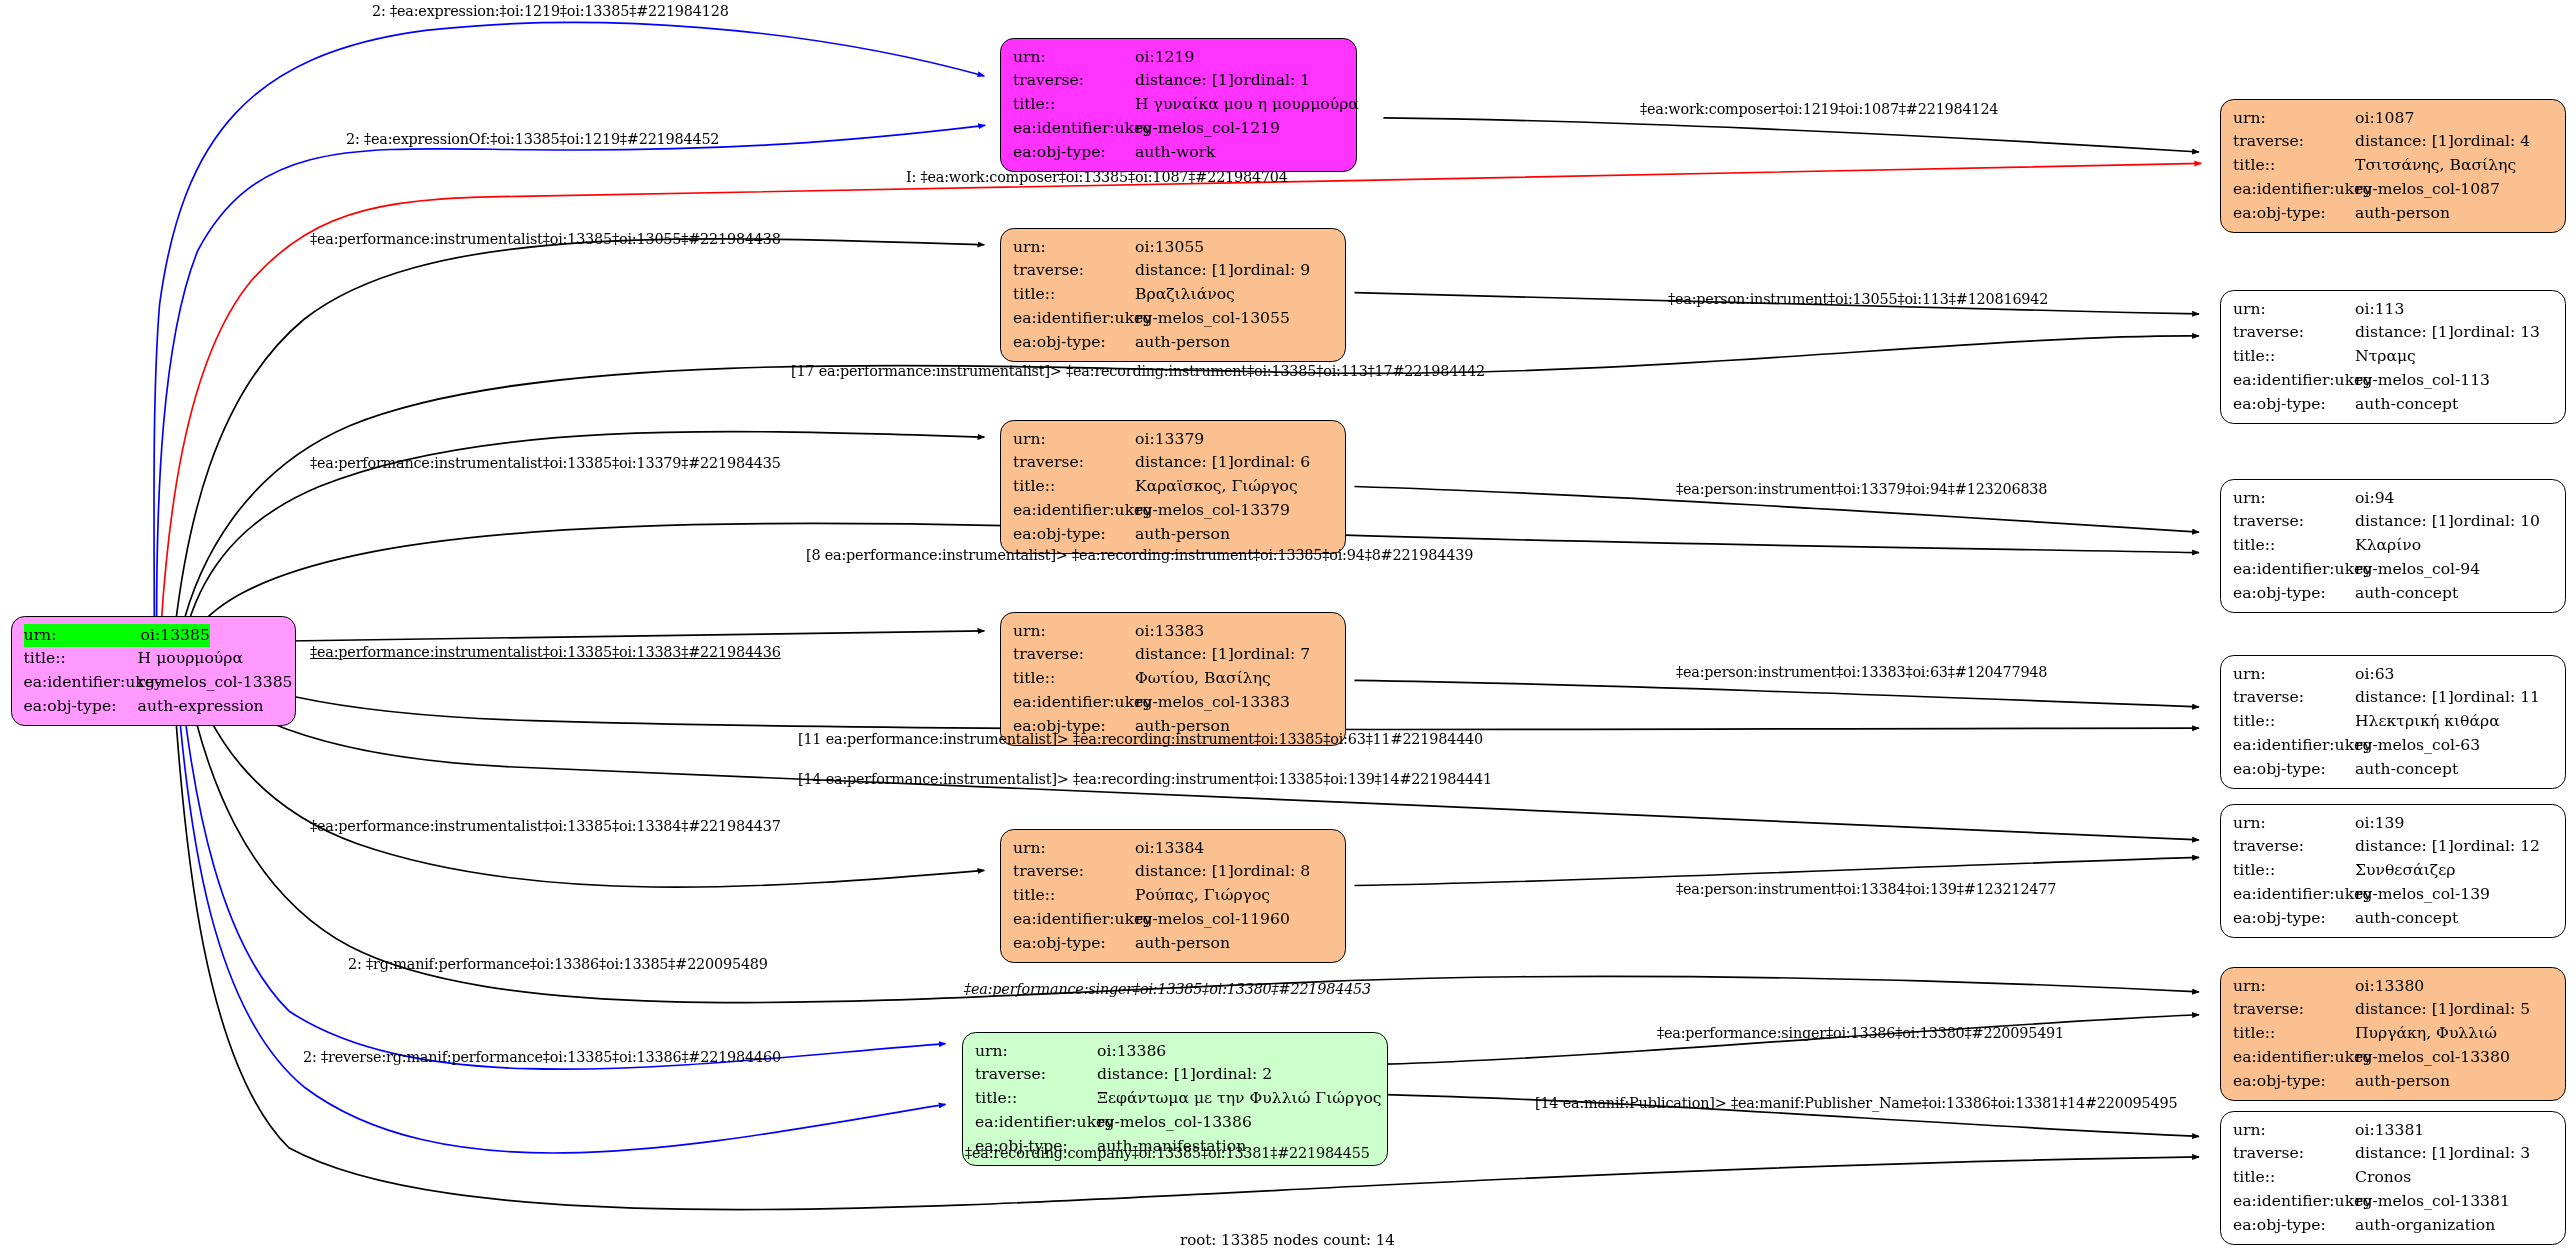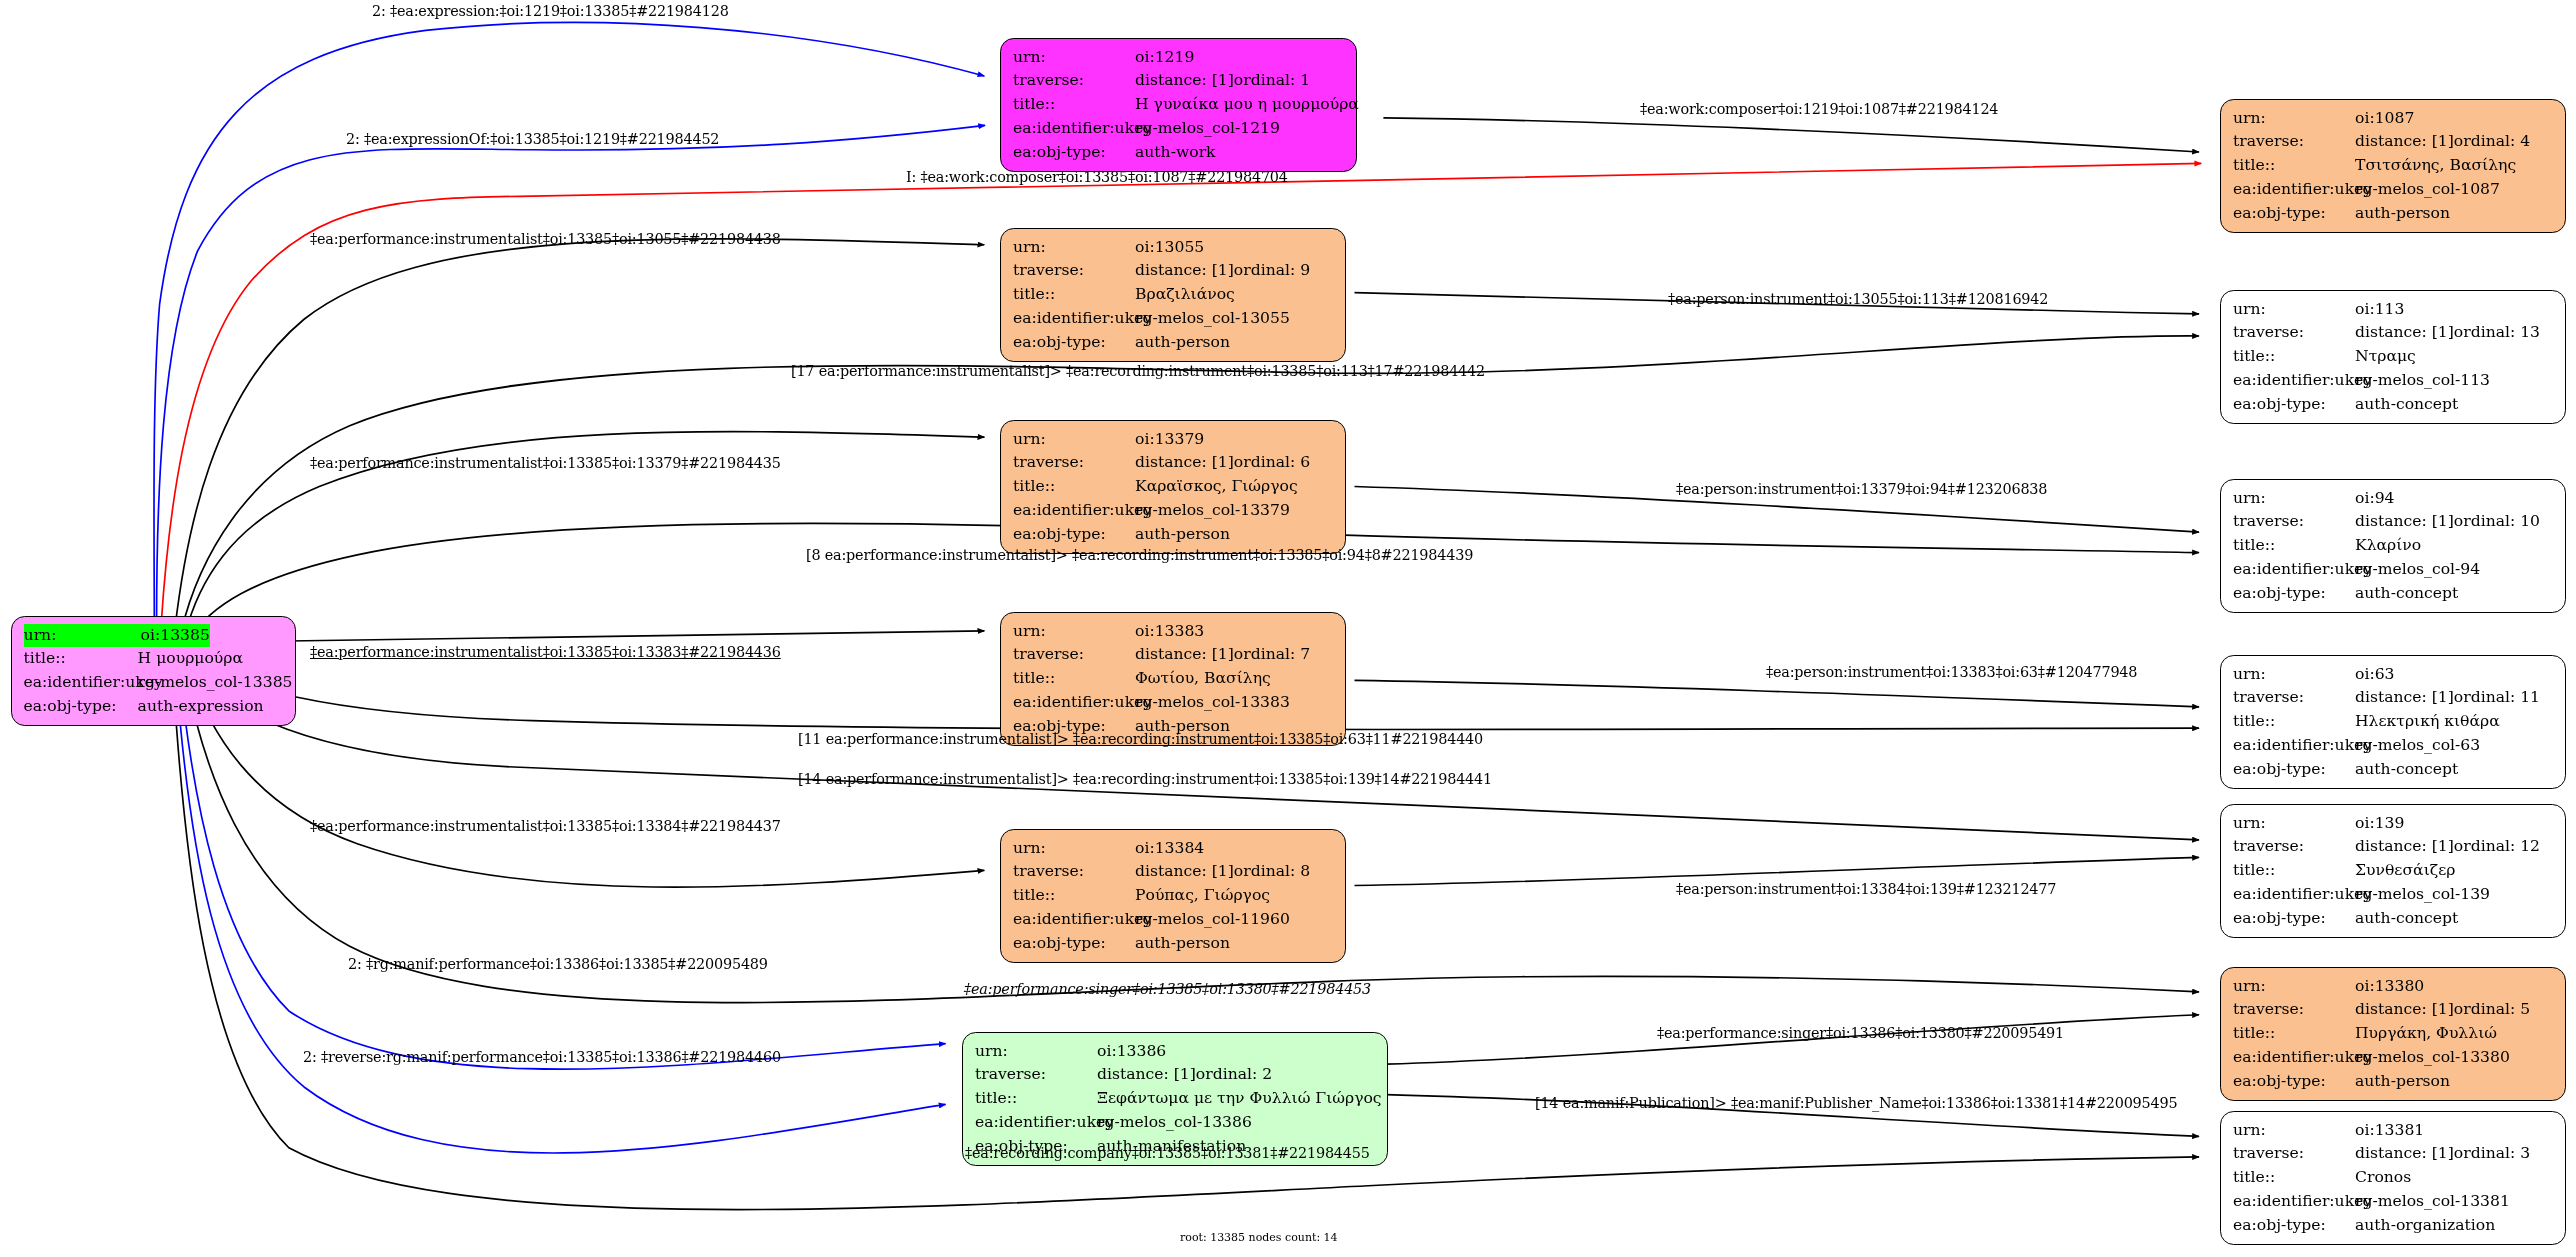--- a/index.html
+++ b/index.html
@@ -52,21 +52,21 @@
   .elabel{
     position:absolute;
     font-family:"DejaVu Serif","Liberation Serif",serif;
     font-size:14.4px;
     color:#000;
     white-space:nowrap;
     letter-spacing:-0.2px;
   }
   .footer{
     position:absolute;
-    font-size:11px;
+    font-size:15px;
     color:#000;
     white-space:nowrap;
   }
 </style>
 </head>
 <body>
 
 <div id="stage">
 
   <svg class="edges" viewBox="0 0 3389 1655">
@@ -465,21 +465,21 @@
 
   <div class="elabel" style="left:310px;top:231px;">‡ea:performance:instrumentalist‡oi:13385‡oi:13055‡#221984438</div>
   <div class="elabel" style="left:1668px;top:291px;">‡ea:person:instrument‡oi:13055‡oi:113‡#120816942</div>
   <div class="elabel" style="left:791px;top:363px;">[17 ea:performance:instrumentalist]&gt; ‡ea:recording:instrument‡oi:13385‡oi:113‡17#221984442</div>
 
   <div class="elabel" style="left:310px;top:455px;">‡ea:performance:instrumentalist‡oi:13385‡oi:13379‡#221984435</div>
   <div class="elabel" style="left:1676px;top:481px;">‡ea:person:instrument‡oi:13379‡oi:94‡#123206838</div>
   <div class="elabel" style="left:806px;top:547px;">[8 ea:performance:instrumentalist]&gt; ‡ea:recording:instrument‡oi:13385‡oi:94‡8#221984439</div>
 
   <div class="elabel" style="left:310px;top:644px;text-decoration:underline;">‡ea:performance:instrumentalist‡oi:13385‡oi:13383‡#221984436</div>
-  <div class="elabel" style="left:1766px;top:664px;">‡ea:person:instrument‡oi:13383‡oi:63‡#120477948</div>
+  <div class="elabel" style="left:1676px;top:664px;">‡ea:person:instrument‡oi:13383‡oi:63‡#120477948</div>
   <div class="elabel" style="left:798px;top:731px;">[11 ea:performance:instrumentalist]&gt; ‡ea:recording:instrument‡oi:13385‡oi:63‡11#221984440</div>
 
   <div class="elabel" style="left:798px;top:771px;">[14 ea:performance:instrumentalist]&gt; ‡ea:recording:instrument‡oi:13385‡oi:139‡14#221984441</div>
   <div class="elabel" style="left:310px;top:818px;">‡ea:performance:instrumentalist‡oi:13385‡oi:13384‡#221984437</div>
   <div class="elabel" style="left:1676px;top:881px;">‡ea:person:instrument‡oi:13384‡oi:139‡#123212477</div>
 
   <div class="elabel" style="left:964px;top:981px;font-style:italic;">‡ea:performance:singer‡oi:13385‡oi:13380‡#221984453</div>
   <div class="elabel" style="left:348px;top:956px;">2: ‡rg:manif:performance‡oi:13386‡oi:13385‡#220095489</div>
   <div class="elabel" style="left:1657px;top:1025px;">‡ea:performance:singer‡oi:13386‡oi:13380‡#220095491</div>
   <div class="elabel" style="left:303px;top:1049px;">2: ‡reverse:rg:manif:performance‡oi:13385‡oi:13386‡#221984460</div>

